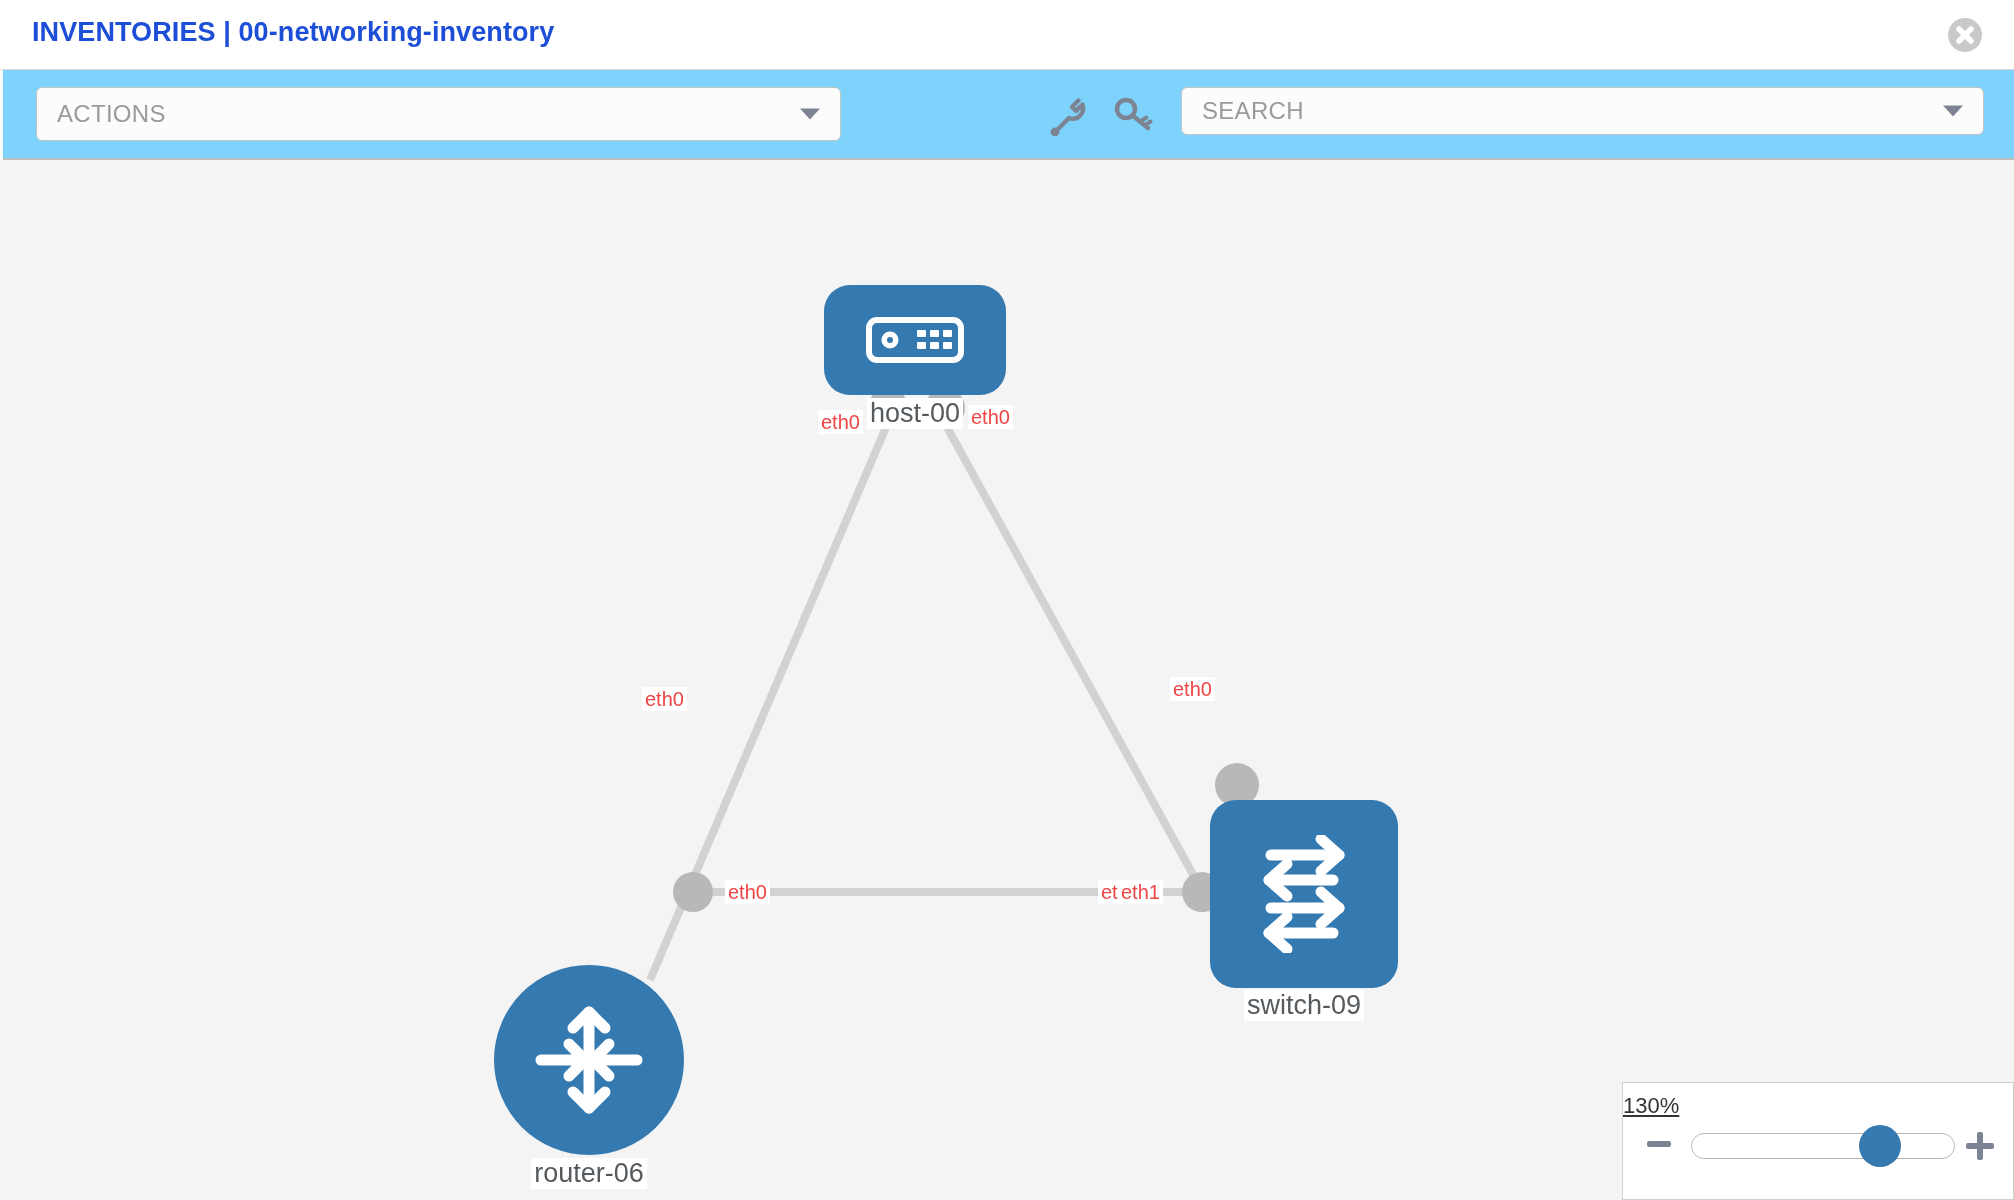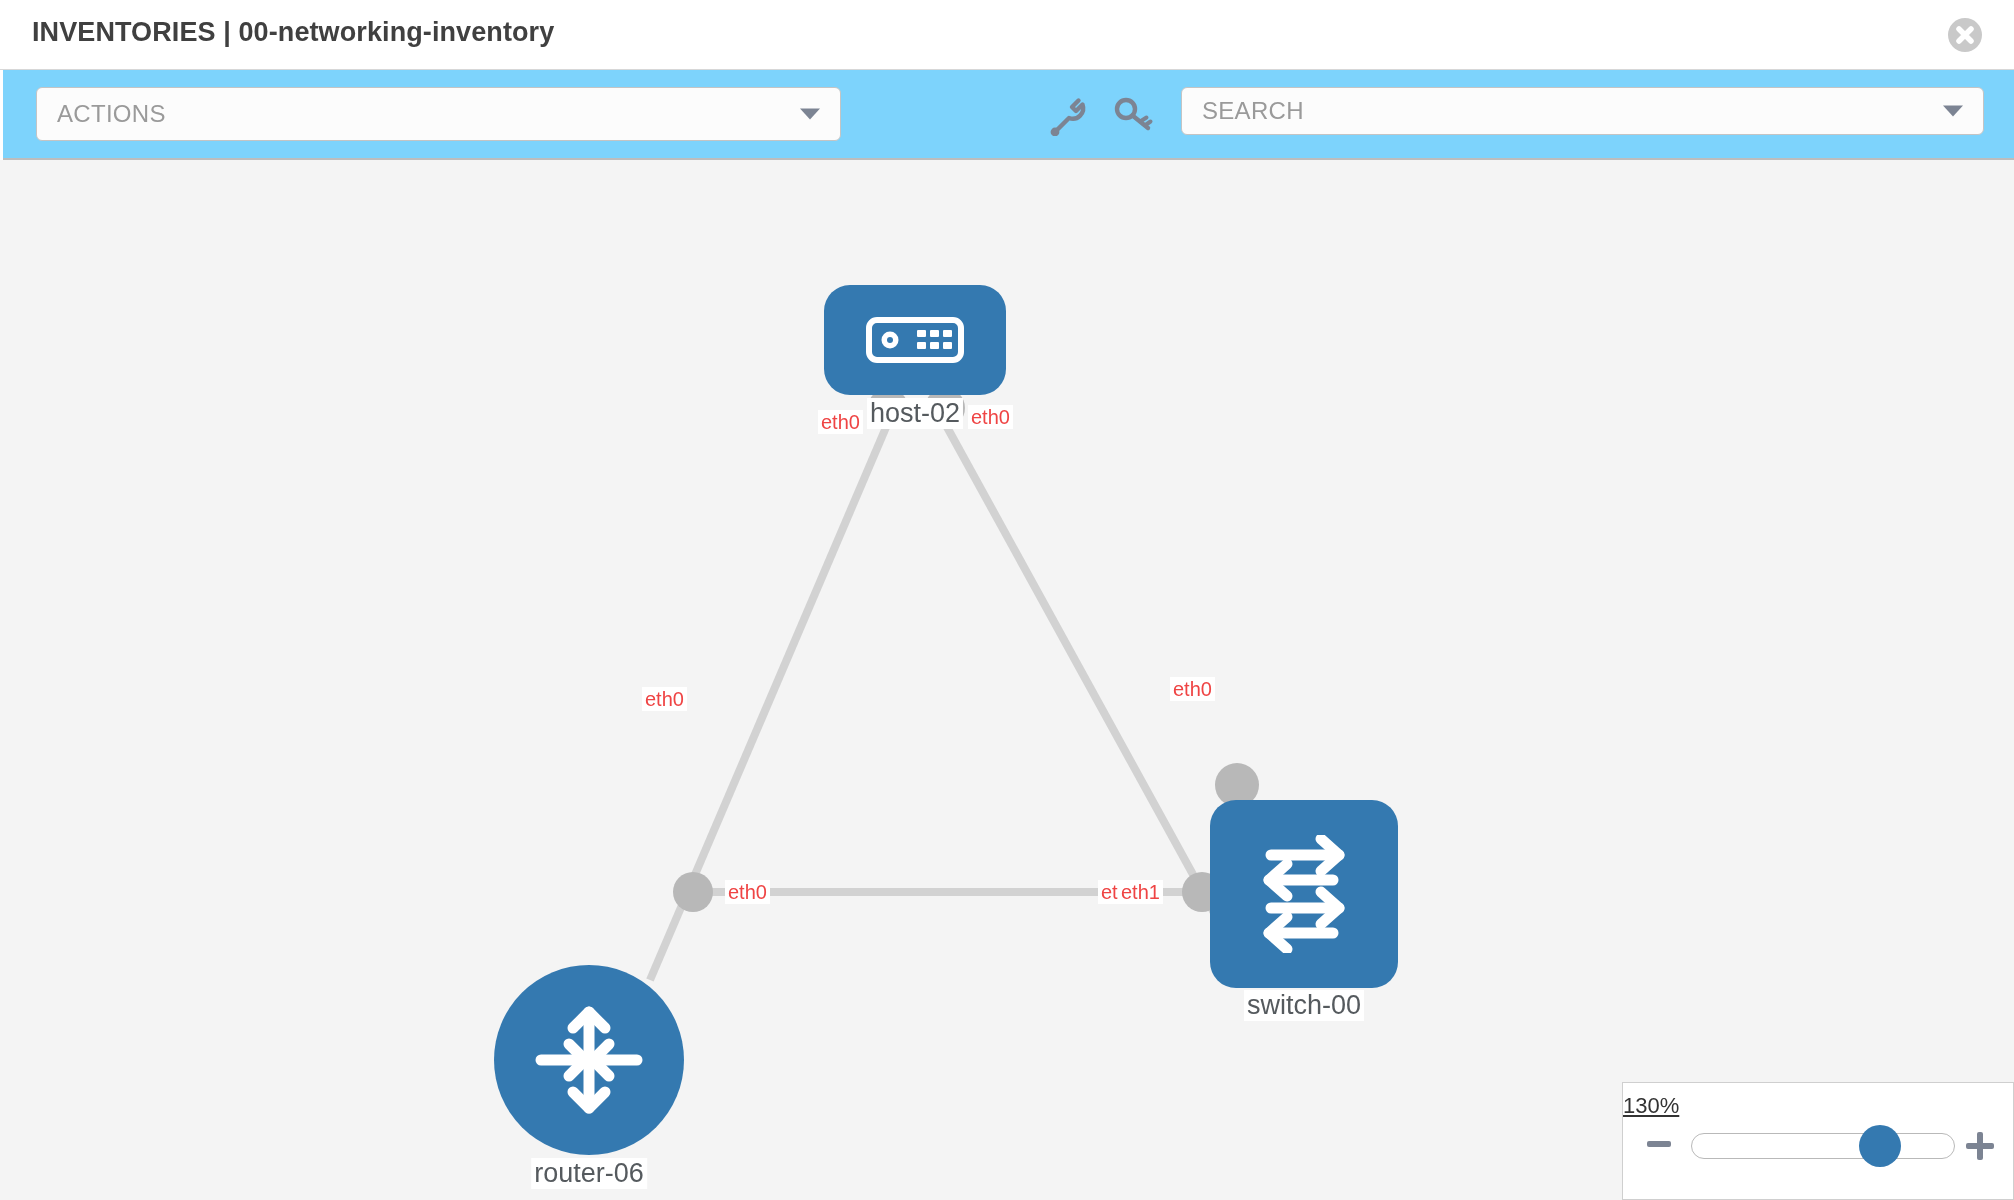--- a/index.html
+++ b/index.html
@@ -25,21 +25,21 @@
     left: 0; top: 0;
     width: 2014px; height: 70px;
     background: #ffffff;
     border-bottom: 1px solid #d7d7d7;
   }
   .header-title {
     position: absolute;
     left: 32px; top: 17px;
     font-size: 27px;
     font-weight: bold;
-    color: #404040;
+    color: #1d4ed8;
     letter-spacing: 0.1px;
     white-space: nowrap;
   }
   .close-btn {
     position: absolute;
     right: 32px; top: 18px;
     width: 34px; height: 34px;
     border-radius: 50%;
     background: #c9c9c9;
     cursor: pointer;
@@ -272,21 +272,21 @@
               <rect x="51" y="13" width="9" height="7" rx="1"></rect>
               <rect x="64" y="13" width="9" height="7" rx="1"></rect>
               <rect x="77" y="13" width="9" height="7" rx="1"></rect>
               <rect x="51" y="25" width="9" height="7" rx="1"></rect>
               <rect x="64" y="25" width="9" height="7" rx="1"></rect>
               <rect x="77" y="25" width="9" height="7" rx="1"></rect>
             </g>
           </svg>
         </span>
       </div>
-      <span class="node-label" style="top:113px;">host-02</span>
+      <span class="node-label" style="top:113px;">host-00</span>
     </div>
 
     <div class="node" style="left:494px; top:805px; width:190px; height:190px;">
       <div class="node-shape circle" style="width:190px; height:190px;">
         <span>
           <svg width="124" height="124" viewBox="0 0 124 124">
             <g stroke="#ffffff" stroke-width="11" stroke-linecap="round" stroke-linejoin="round" fill="none">
 
               <path d="M62 58 L62 14"></path>
               <path d="M46 30 L62 14 L78 30"></path>
@@ -320,21 +320,21 @@
 
               <path d="M30 73 L98 73"></path>
               <path d="M80 57 L98 73 L80 89"></path>
 
               <path d="M28 98 L92 98"></path>
               <path d="M46 82 L28 98 L46 114"></path>
             </g>
           </svg>
         </span>
       </div>
-      <span class="node-label" style="top:190px;">switch-00</span>
+      <span class="node-label" style="top:190px;">switch-09</span>
     </div>
 
     <span class="edge-label" style="left:818px; top:250px;">eth0</span>
     <span class="edge-label" style="left:968px; top:245px;">eth0</span>
 
     <span class="edge-label" style="left:642px; top:527px;">eth0</span>
     <span class="edge-label" style="left:1170px; top:517px;">eth0</span>
 
     <span class="edge-label" style="left:725px; top:720px;">eth0</span>
     <span class="edge-label" style="left:1098px; top:720px;">eth0</span>

